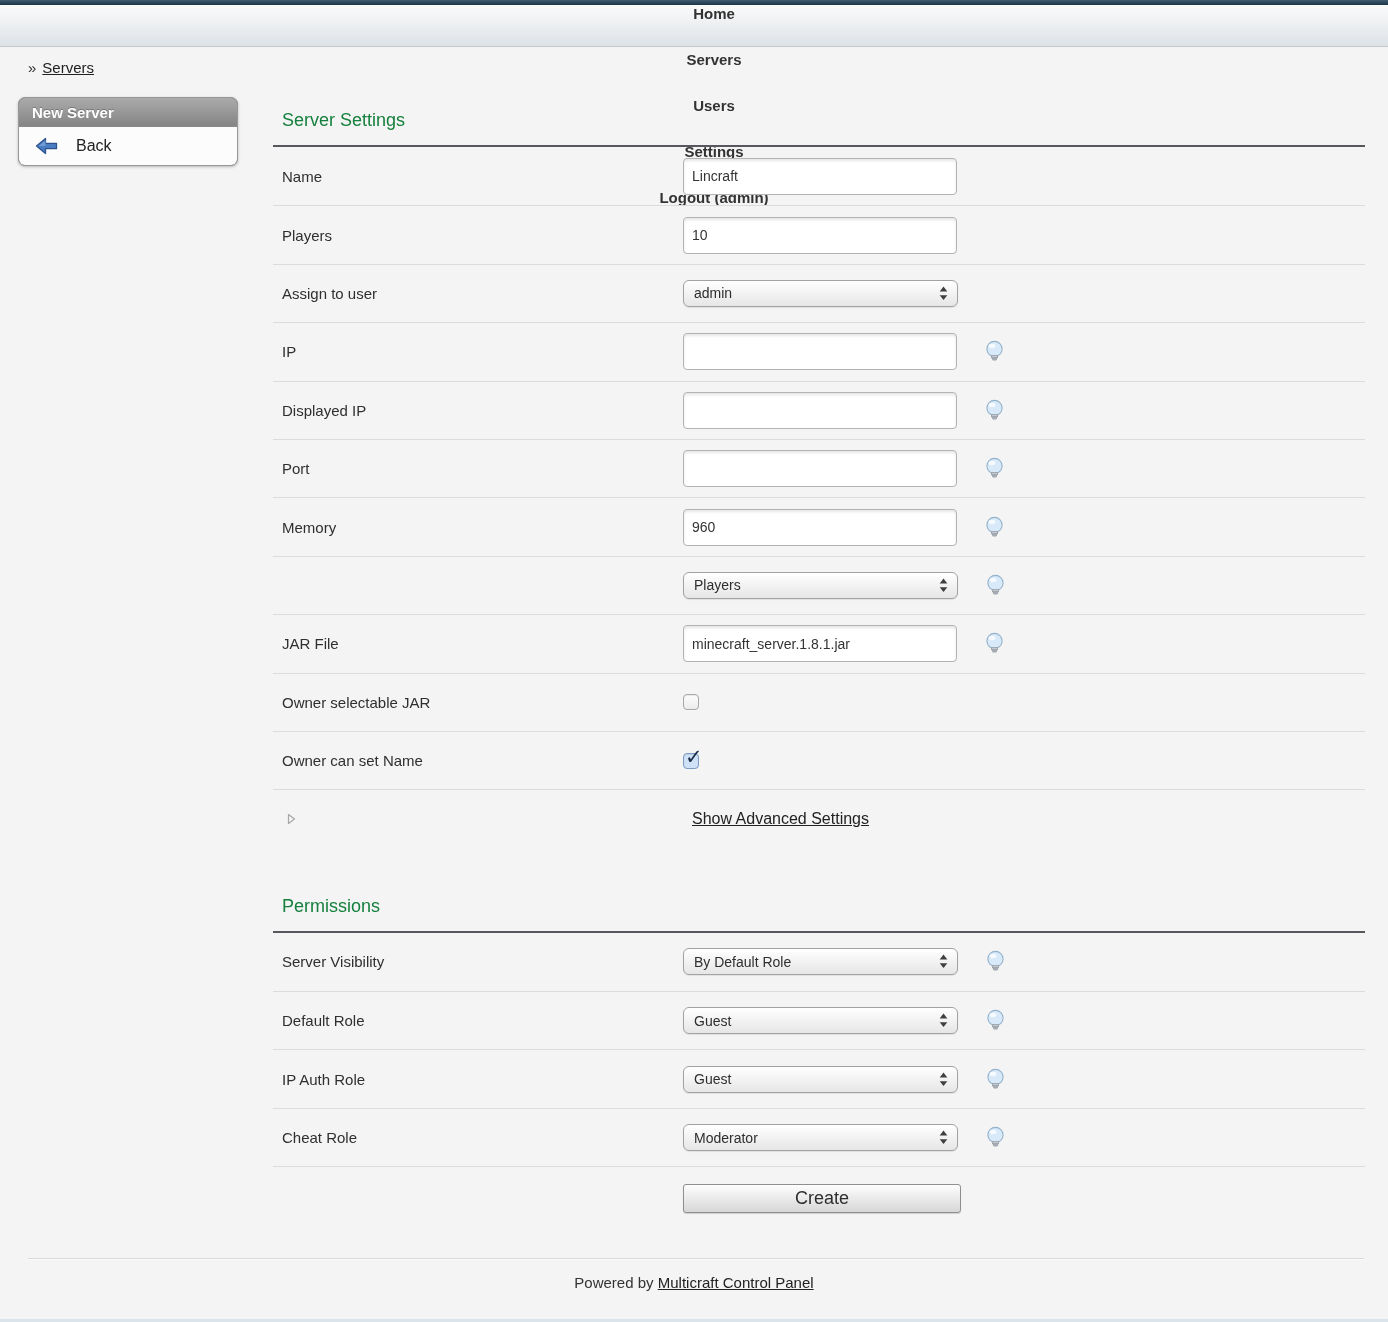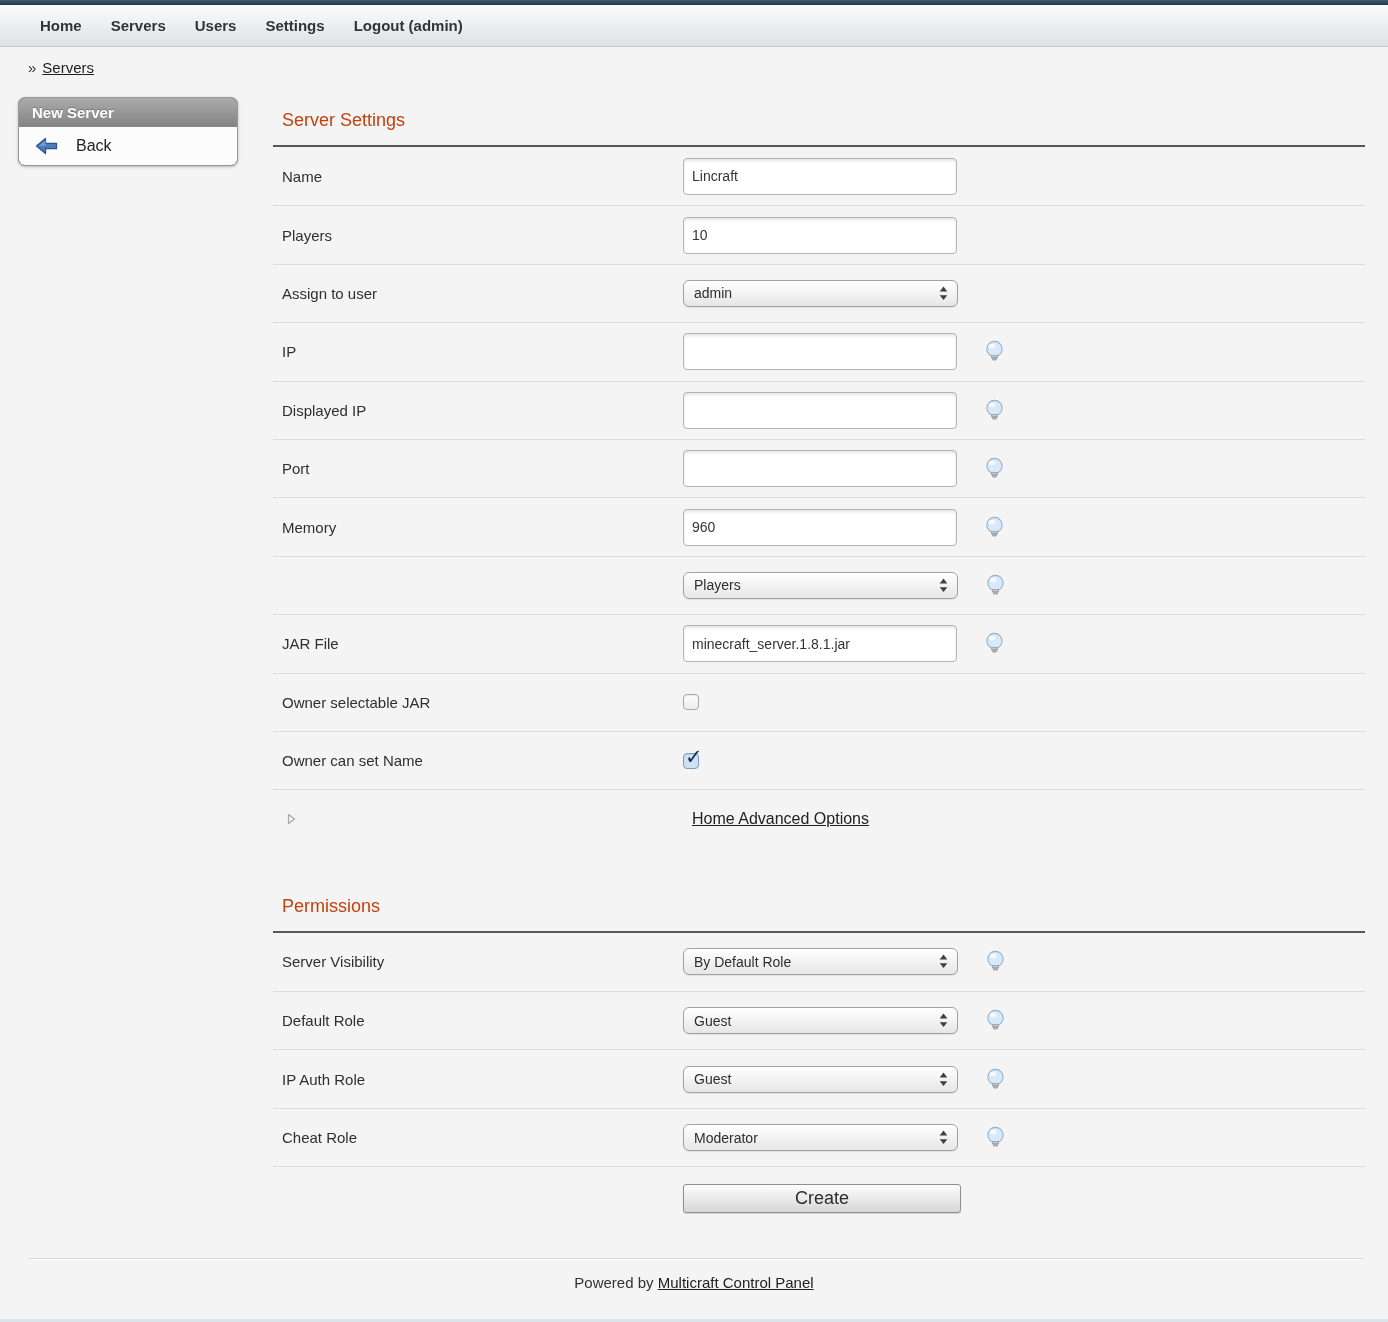--- a/index.html
+++ b/index.html
@@ -16,20 +16,21 @@
   .topstrip {
     position: absolute; left: 0; top: 0; width: 100%; height: 5px;
     background: linear-gradient(#3f5c72, #1d3547);
   }
   .navbar {
     position: absolute; left: 0; top: 5px; width: 100%; height: 42px;
     background: linear-gradient(#fbfbfb, #dde2e7);
     border-bottom: 1px solid #c5c9cc;
     display: flex; align-items: center; gap: 29px;
     padding-left: 40px;
+    flex-direction: column;
   }
   .nav-item {
     font-size: 15px; font-weight: bold; color: #333;
     cursor: pointer; text-decoration: none;
   }
 
   
   .breadcrumb {
     position: absolute; left: 28px; top: 59px;
     font-size: 15px; color: #333;
@@ -58,21 +59,21 @@
     height: 38px; display: flex; align-items: center; gap: 18px;
     padding-left: 16px; cursor: pointer; background: #fcfcfc;
   }
   .side-panel-back .back-label { font-size: 16px; color: #222; }
 
   
   .main {
     position: absolute; left: 273px; top: 104px; width: 1092px;
   }
   .section-heading {
-    font-size: 18px; font-weight: 500; color: #c2410c;
+    font-size: 18px; font-weight: 500; color: #15803d;
     padding: 6px 0 14px 9px;
   }
   .section-rule { height: 2px; background: #56585b; }
   .perm-heading-wrap { margin-top: 42px; }
 
   .form-row {
     display: flex; align-items: center;
     height: 58.4px;
     border-top: 1px solid #dcdcdc;
     position: relative;
@@ -335,21 +336,21 @@
     </div>
   </div>
 
   <div class="form-row">
     <span class="adv-triangle">
       <svg width="9" height="12" viewBox="0 0 9 12">
         <path d="M1.5 1.5 L7.5 6 L1.5 10.5 Z" fill="none" stroke="#a7a7a7" stroke-width="1.2" stroke-linejoin="round"></path>
       </svg>
     </span>
     <span class="adv-spacer"></span>
-    <a class="adv-link">Home Advanced Options</a>
+    <a class="adv-link">Show Advanced Settings</a>
   </div>
 
   <div class="perm-heading-wrap">
     <div class="section-heading">Permissions</div>
     <div class="section-rule"></div>
   </div>
 
   <div class="form-row first">
     <div class="row-label">Server Visibility</div>
     <div class="row-control">

